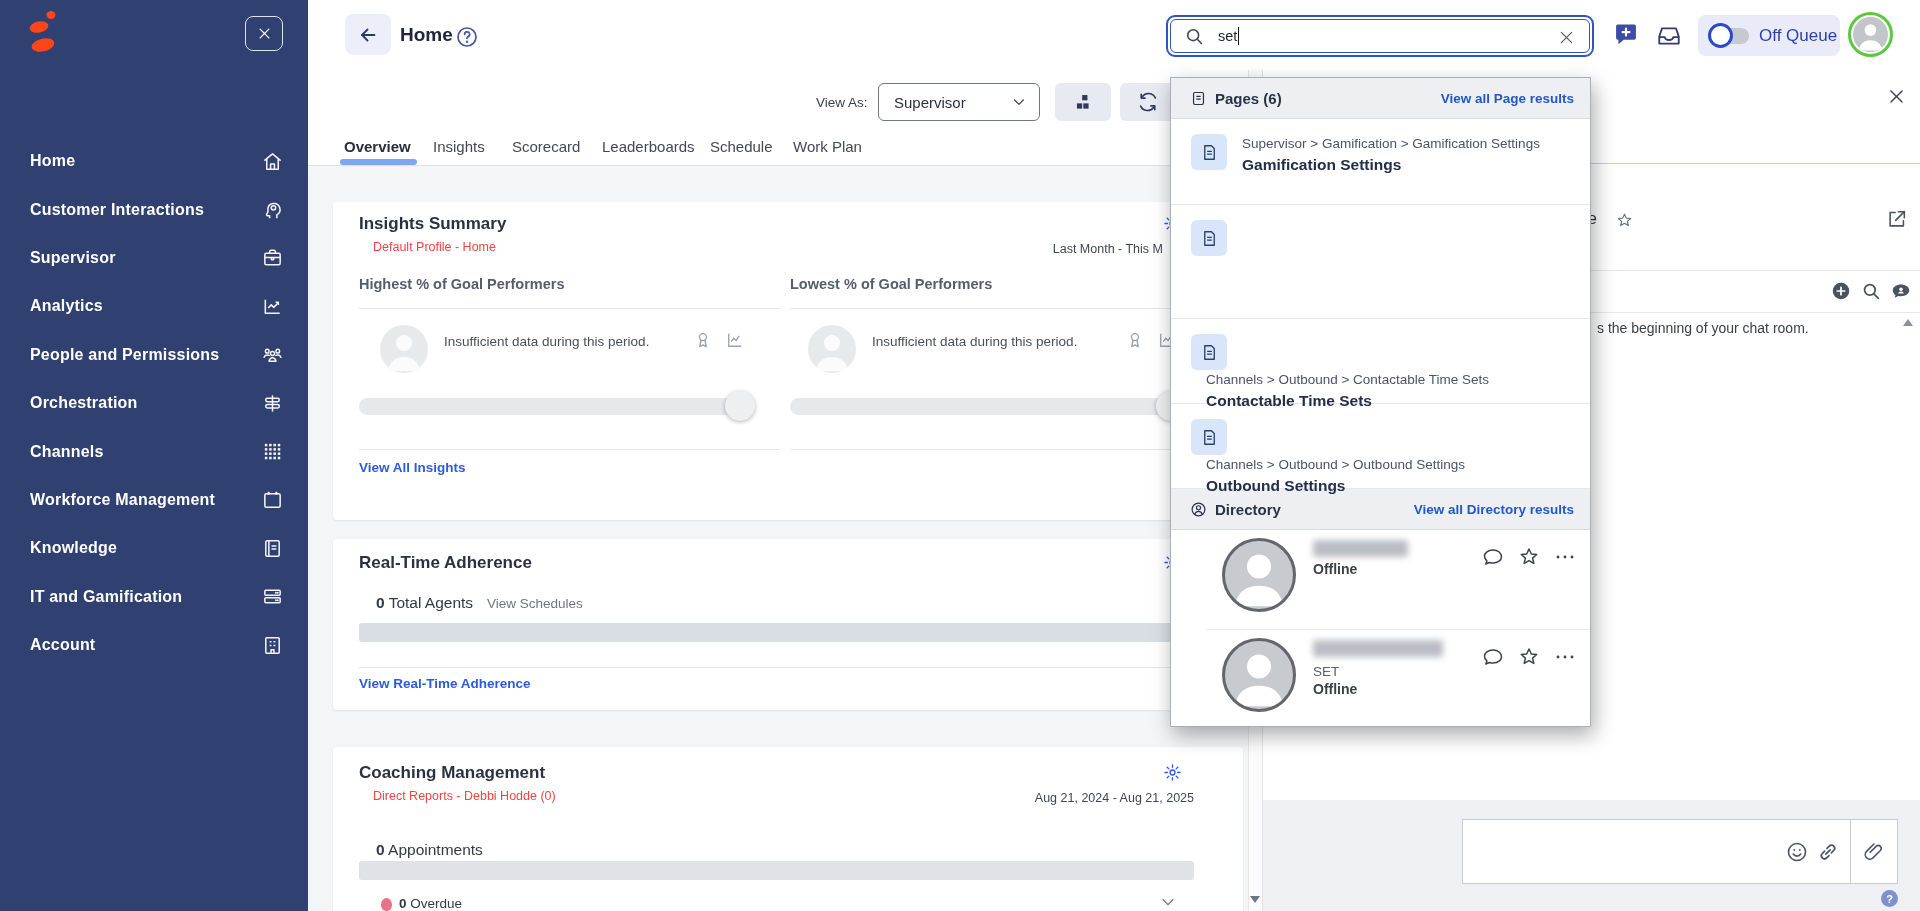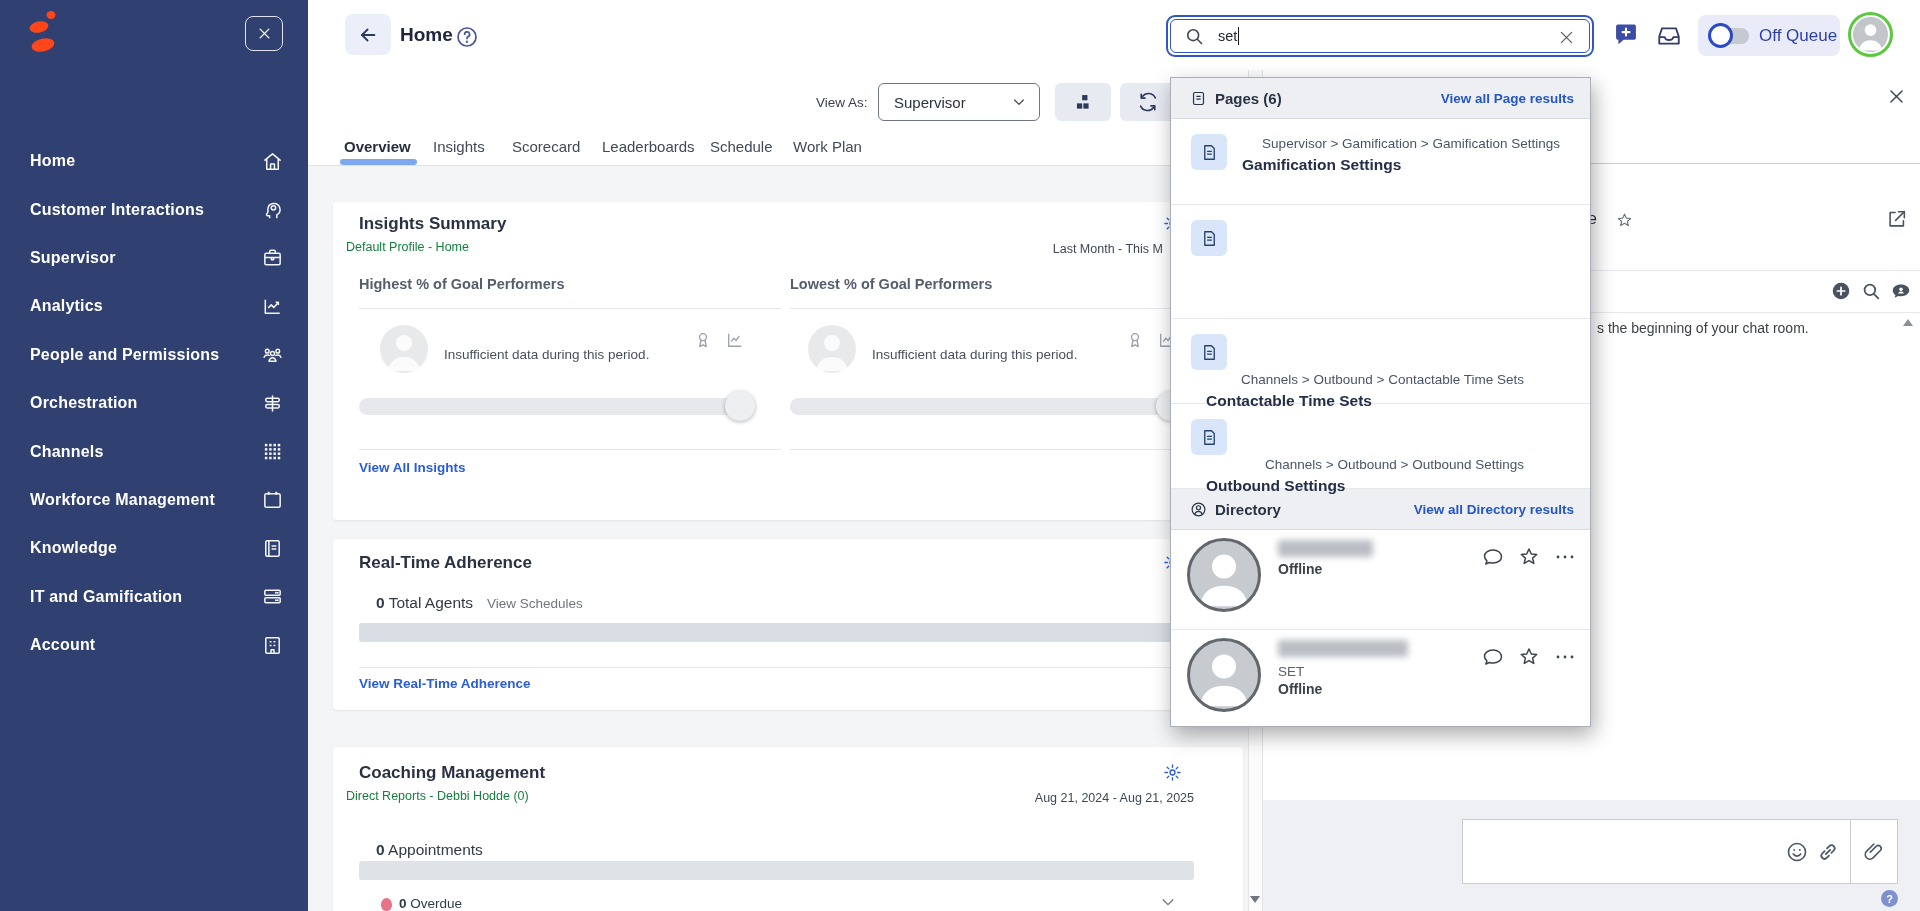--- a/index.html
+++ b/index.html
@@ -50,27 +50,27 @@
   .tab.active { font-weight:bold; color:#272E3E; }
   .tab-underline { position:absolute; left:32px; top:89px; width:77px; height:6px; border-radius:3px; background:#7DA7EF; }
   .dash-scroll { position:absolute; right:0; top:0; bottom:0; width:14px; background:#FBFBFC; border-left:1px solid #E4E6E9; }
   .dash-scroll .down { position:absolute; bottom:8px; left:1px; width:0; height:0; border-left:5px solid transparent; border-right:5px solid transparent; border-top:7px solid #6E7680; }
 
   .card { position:absolute; left:25px; width:910px; background:#fff; border-radius:4px; box-shadow:0 1px 2px rgba(0,0,0,.08); }
   .card1 { top:132px; height:318px; }
   .card2 { top:469px; height:171px; }
   .card3 { top:677px; height:240px; }
   .c-title { position:absolute; left:26px; font-size:17px; font-weight:bold; color:#2A3142; }
-  .c-sub { position:absolute; left:13px; font-size:12.5px; color:#15803d; }
+  .c-sub { position:absolute; left:40px; font-size:12.5px; color:#ef4444; }
   .c-gear { position:absolute; left:830px; width:19px; height:19px; color:#2B5CD9; cursor:pointer; }
   .c-date { position:absolute; font-size:12.5px; color:#3F4754; }
   .col-head { position:absolute; top:74px; font-size:14.5px; font-weight:600; color:#555E6C; }
   .col-line { position:absolute; top:106px; width:422px; border-top:1px solid #E4E6EA; }
   .ins-avatar { position:absolute; top:123px; width:48px; height:48px; border-radius:50%; background:#E8E9EB; overflow:hidden; }
-  .ins-msg { position:absolute; top:145px; font-size:13.5px; color:#49505D; }
+  .ins-msg { position:absolute; top:132px; font-size:13.5px; color:#49505D; }
   .ins-icons { position:absolute; top:128px; display:flex; gap:12px; color:#9AA1AC; }
   .ins-icons svg { width:20px; height:20px; }
   .ins-bar { position:absolute; top:196px; width:393px; height:17px; border-radius:9px; background:#E6E8EB; }
   .ins-knob { position:absolute; top:189px; width:30px; height:30px; border-radius:50%; background:#EEEFF1; box-shadow:0 1px 4px rgba(0,0,0,.3); }
   .ins-line2 { position:absolute; top:247px; width:422px; border-top:1px solid #E4E6EA; }
   .c-link { position:absolute; left:26px; font-size:13.5px; font-weight:bold; color:#2B5CD9; cursor:pointer; }
   .rta-row { position:absolute; left:43px; top:55px; font-size:15.5px; color:#323A47; }
   .rta-row b { font-weight:bold; }
   .rta-sched { position:absolute; left:154px; top:57px; font-size:13.5px; color:#6F7680; cursor:pointer; }
   .rta-bar { position:absolute; left:26px; top:84px; width:835px; height:19px; border-radius:3px; background:#D9DEE4; }
@@ -105,23 +105,23 @@
   .dropdown { position:absolute; left:1170px; top:77px; width:421px; height:650px; background:#fff; border:1px solid #A9AEB8; box-shadow:3px 8px 20px rgba(0,0,0,.33); z-index:100; }
   .dd-sec { height:41px; background:#EDEFF3; border-bottom:1px solid #D8DBE1; display:flex; align-items:center; padding:0 16px 0 19px; }
   .dd-sec .sic { width:17px; height:17px; color:#2A3345; margin-right:8px; }
   .dd-sec .st { font-size:15px; font-weight:bold; color:#2A3345; flex:1; }
   .dd-sec .sl { font-size:13.5px; font-weight:bold; color:#2456C6; cursor:pointer; }
   .dd-row { display:flex; padding:15px 18px 0 20px; border-bottom:1px solid #E6E8EC; cursor:pointer; }
   .dd-row.h86 { height:86px; } .dd-row.h114 { height:114px; } .dd-row.h85 { height:85px;flex-direction:column; }
   .dd-chip { width:36px; height:36px; border-radius:6px; background:#D9E6F9; display:flex; align-items:center; justify-content:center; flex:none; }
   .dd-chip svg { width:19px; height:19px; color:#28426F; }
   .dd-texts { margin-left:15px; width:318px; }
-  .dd-bc { font-size:13.5px; color:#4A5468; line-height:20px;text-align:right; }
+  .dd-bc { font-size:13.5px; color:#4A5468; line-height:20px; }
   .dd-rt { margin-top:2px; font-size:15.5px; font-weight:bold; color:#242E48; }
-  .dir-row { position:relative; height:100px; border-bottom:1px solid #E6E8EC; cursor:pointer; }
+  .dir-row { position:relative; height:100px; border-bottom:1px solid #E6E8EC; cursor:pointer;margin-left:35px; }
   .dir-row.last { height:98px; border-bottom:none; }
   .dir-avatar { position:absolute; left:16px; top:8px; width:74px; height:74px; border:3px solid #63676D; border-radius:50%; background:#C7CACE; overflow:hidden; }
   .dir-texts { position:absolute; left:107px; top:10px; }
   .name-blur { height:17px; background:#A9ADB5; border-radius:2px; filter:blur(3px); opacity:.8; }
   .dir-title { margin-top:7px; font-size:13.5px; color:#59616C; }
   .dir-status { margin-top:4px; font-size:14px; font-weight:bold; color:#3A4148; }
   .dir-icons { position:absolute; right:13px; top:15px; display:flex; gap:12px; color:#3C434B; }
   .dir-icons svg { width:24px; height:24px; cursor:pointer; }
 
   .person-svg { width:100%; height:100%; }

